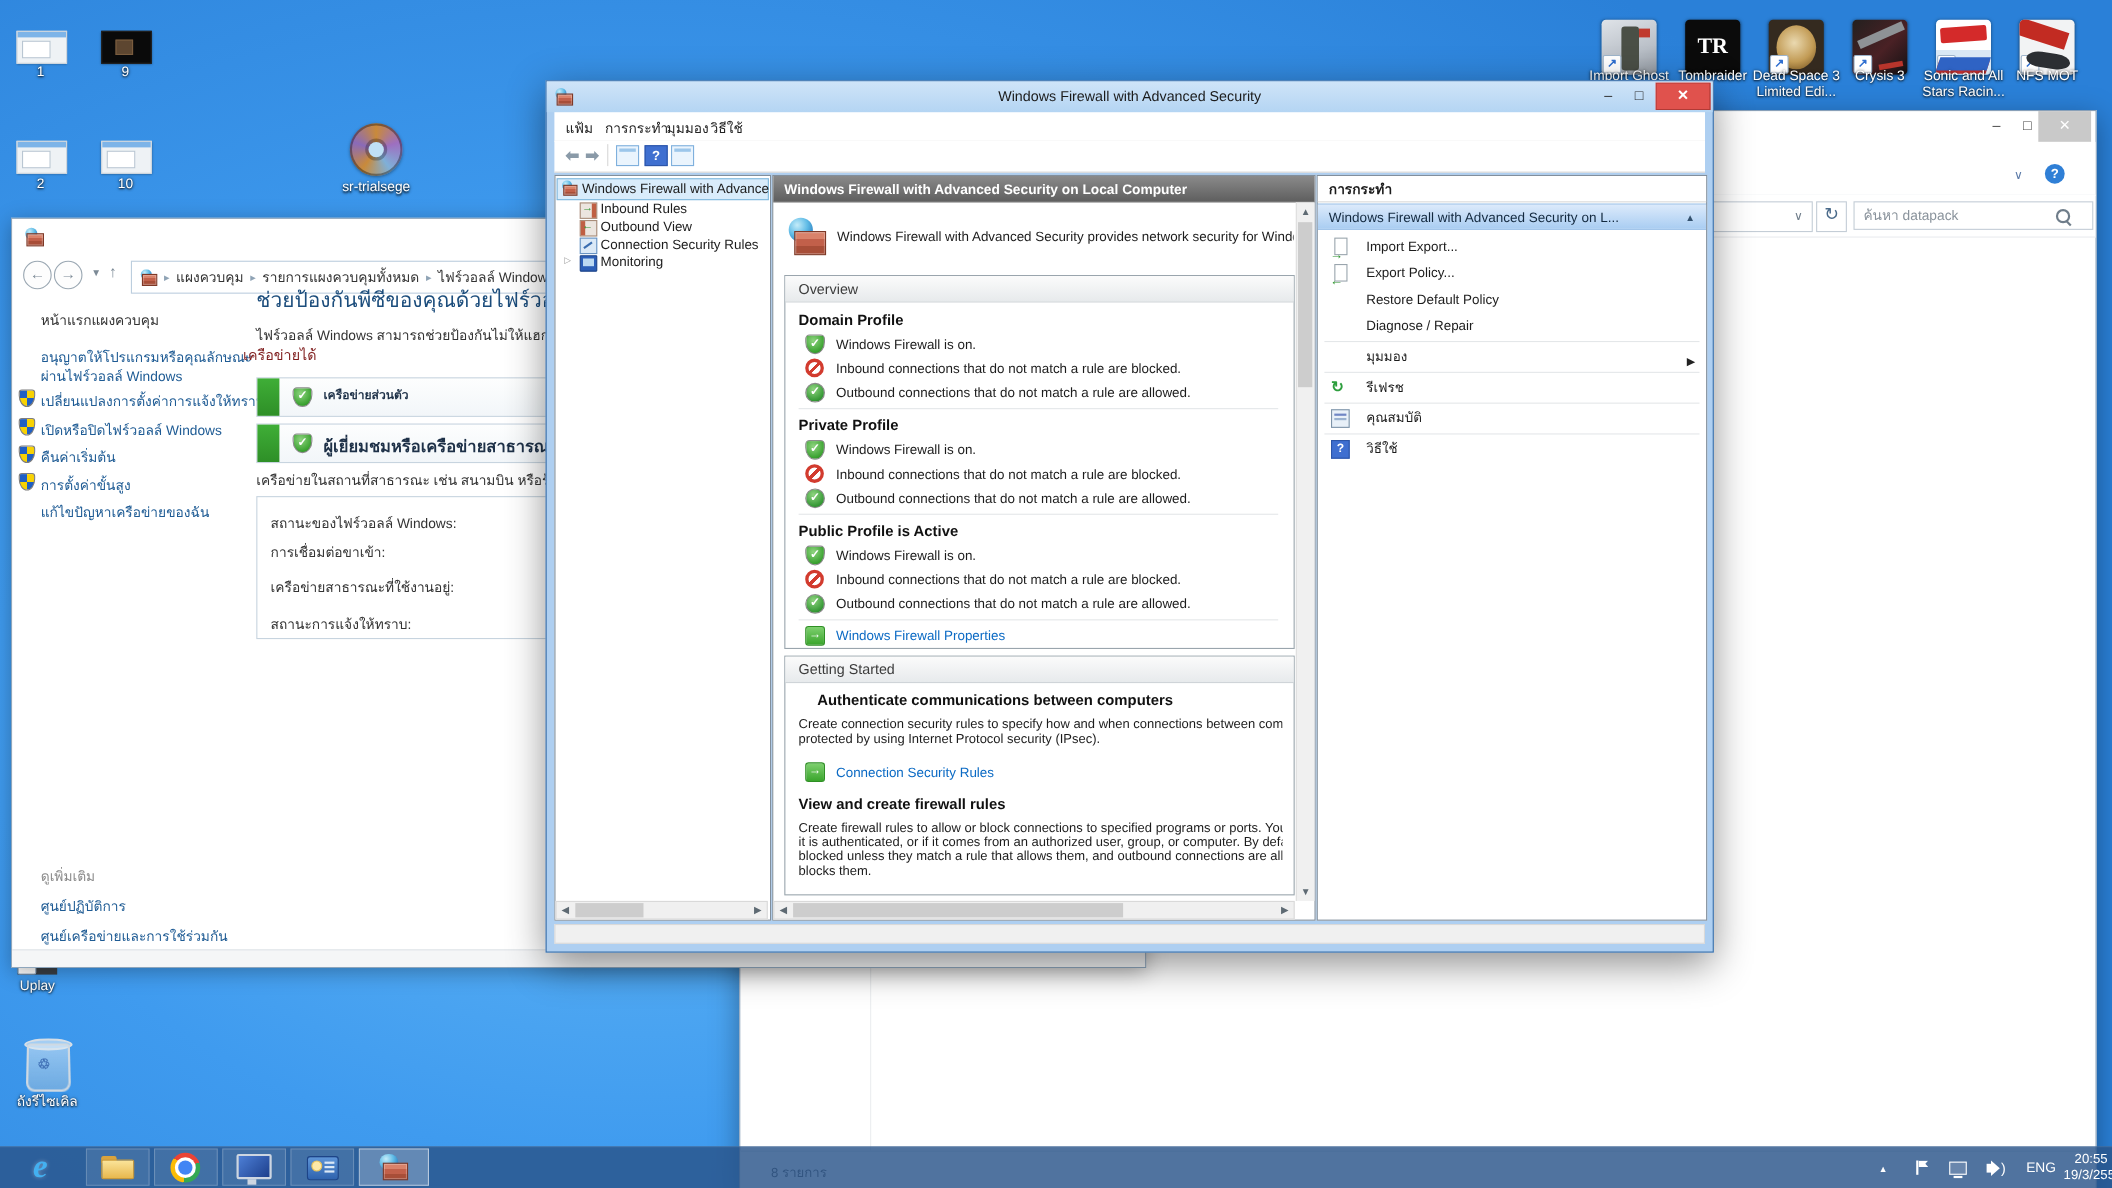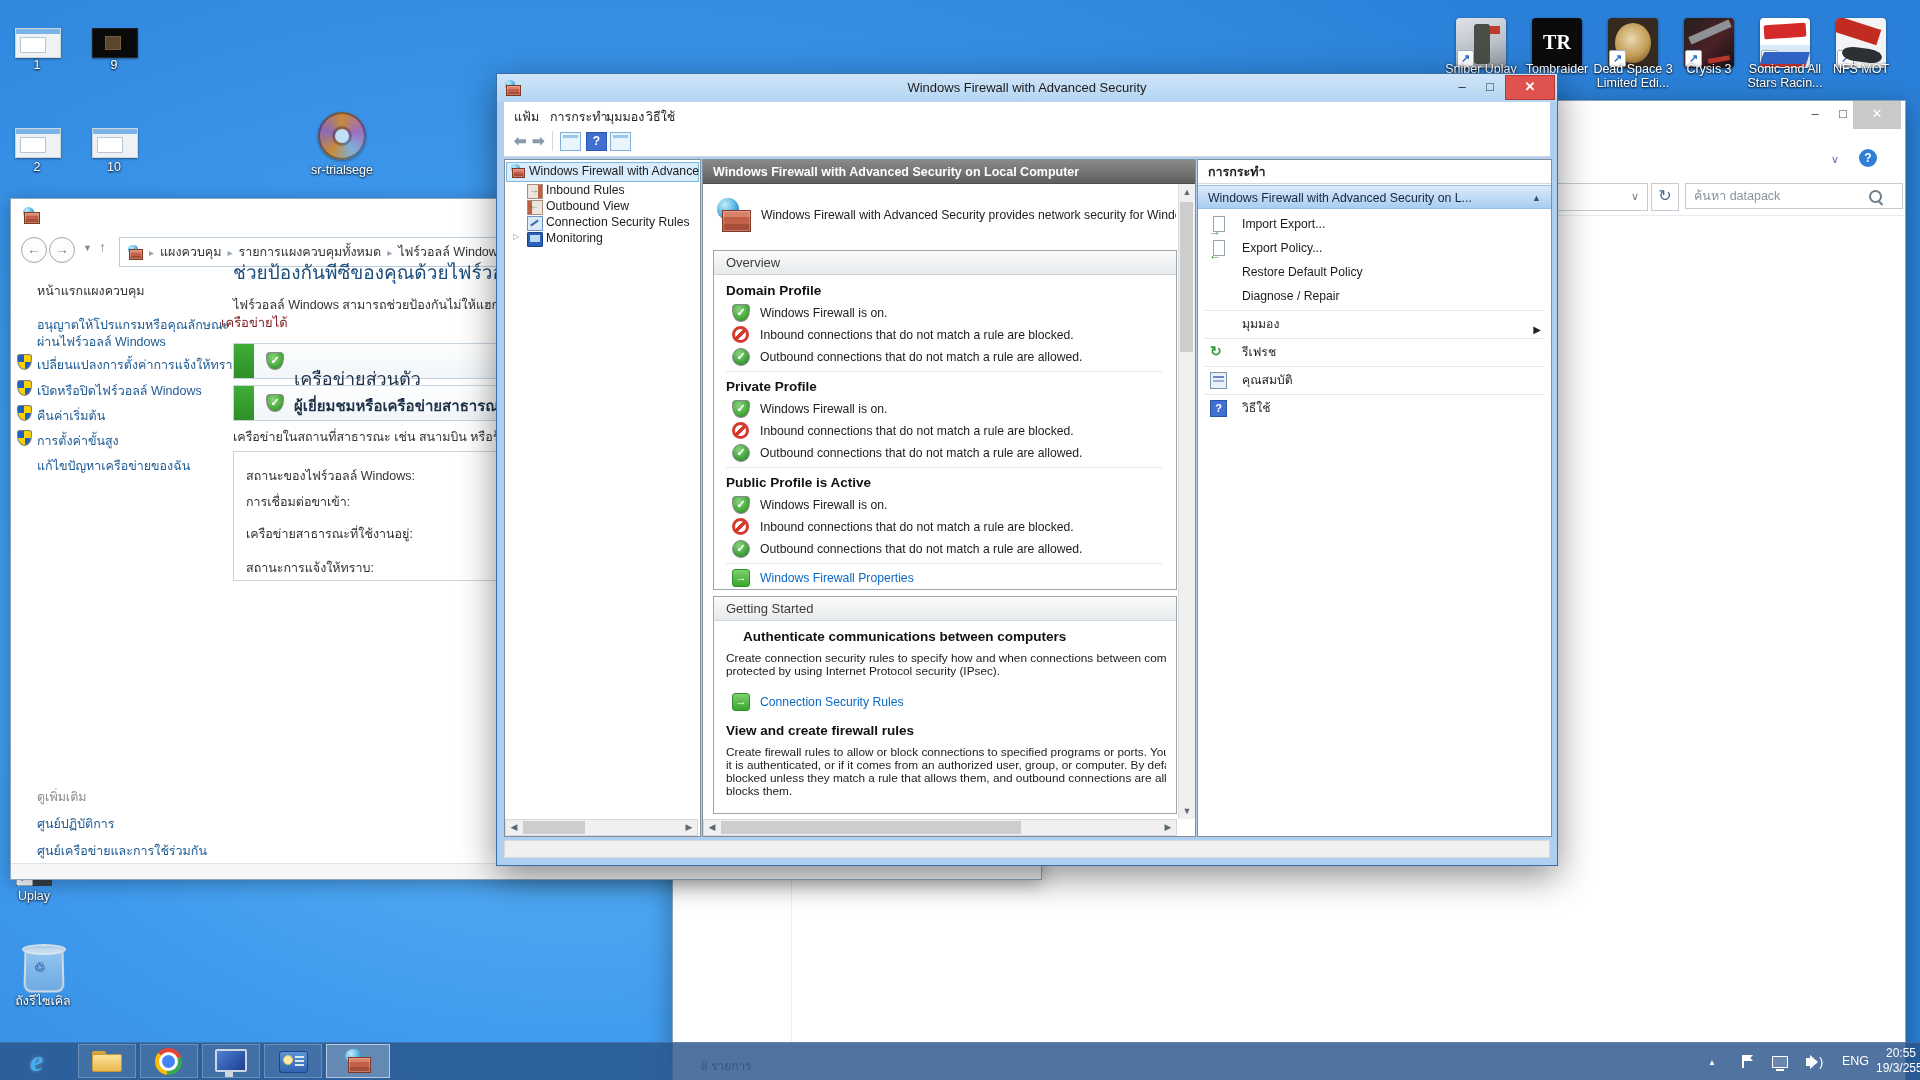--- a/index.html
+++ b/index.html
@@ -214,21 +214,21 @@
     </div>
   <div class="gicon g3" style="left:1684px;top:18px">
       <span class="sc-arrow">↗</span>
     </div>
   <div class="gicon g4" style="left:1760px;top:18px">
       <span class="sc-arrow">↗</span>
     </div>
   <div class="gicon g5" style="left:1836px;top:18px">
       <span class="sc-arrow">↗</span>
     </div>
-  <div class="dico-label" style="left:1436px;top:62px;width:90px">Sniper Uplay</div>
+  <div class="dico-label" style="left:1436px;top:62px;width:90px">Import Ghost</div>
   <div class="dico-label" style="left:1512px;top:62px;width:90px">Tombraider</div>
   <div class="dico-label" style="left:1588px;top:62px;width:90px">
       <div>Dead Space 3</div>
       <div>Limited Edi...</div>
     </div>
   <div class="dico-label" style="left:1664px;top:62px;width:90px">Crysis 3</div>
   <div class="dico-label" style="left:1740px;top:62px;width:90px">
       <div>Sonic and All</div>
       <div>Stars Racin...</div>
     </div>
@@ -305,21 +305,21 @@
     <div class="cpside" style="left:26px;top:588px;color:#8a8a8a">ดูเพิ่มเติม</div>
     <div class="cpside" style="left:26px;top:615px">ศูนย์ปฏิบัติการ</div>
     <div class="cpside" style="left:26px;top:642px">ศูนย์เครือข่ายและการใช้ร่วมกัน</div>
 
     <div class="a" style="left:222px;top:58px;font-size:19px;color:#1c4d7c;white-space:nowrap">ช่วยป้องกันพีซีของคุณด้วยไฟร์วอลล์ Windo</div>
     <div class="a" style="left:222px;top:96px;font-size:12.5px;color:#333;white-space:nowrap">ไฟร์วอลล์ Windows สามารถช่วยป้องกันไม่ให้แฮกเกอร์หรือซ</div>
     <div class="a" style="left:210px;top:113px;font-size:13px;color:#7f1d1d;white-space:nowrap">เครือข่ายได้</div>
     <div class="greenbar" style="left:222px;top:144px;width:772px">
       <div class="blk"></div>
       <span class="sh-ok" style="left:32px;top:8px">✓</span>
-      <span class="a" style="left:60px;top:20px;font-size:18px;font-weight:normal;color:#1e3148">เครือข่ายส่วนตัว</span>
+      <span class="a" style="left:60px;top:6px;font-size:11px;font-weight:bold;color:#1e3148">เครือข่ายส่วนตัว</span>
     </div>
     <div class="greenbar" style="left:222px;top:186px;width:772px">
       <div class="blk"></div>
       <span class="sh-ok" style="left:32px;top:8px">✓</span>
       <span class="a" style="left:60px;top:8px;font-size:15px;font-weight:bold;color:#1e3148">ผู้เยี่ยมชมหรือเครือข่ายสาธารณะ</span>
     </div>
     <div class="a" style="left:222px;top:228px;font-size:12.5px;color:#333;white-space:nowrap">เครือข่ายในสถานที่สาธารณะ เช่น สนามบิน หรือร้านกาแฟ</div>
     <div class="statbox" style="left:222px;top:252px;width:772px;height:128px">
       <div class="strow" style="left:12px;top:14px">สถานะของไฟร์วอลล์ Windows:</div>
       <div class="strow" style="left:12px;top:40px">การเชื่อมต่อขาเข้า:</div>

